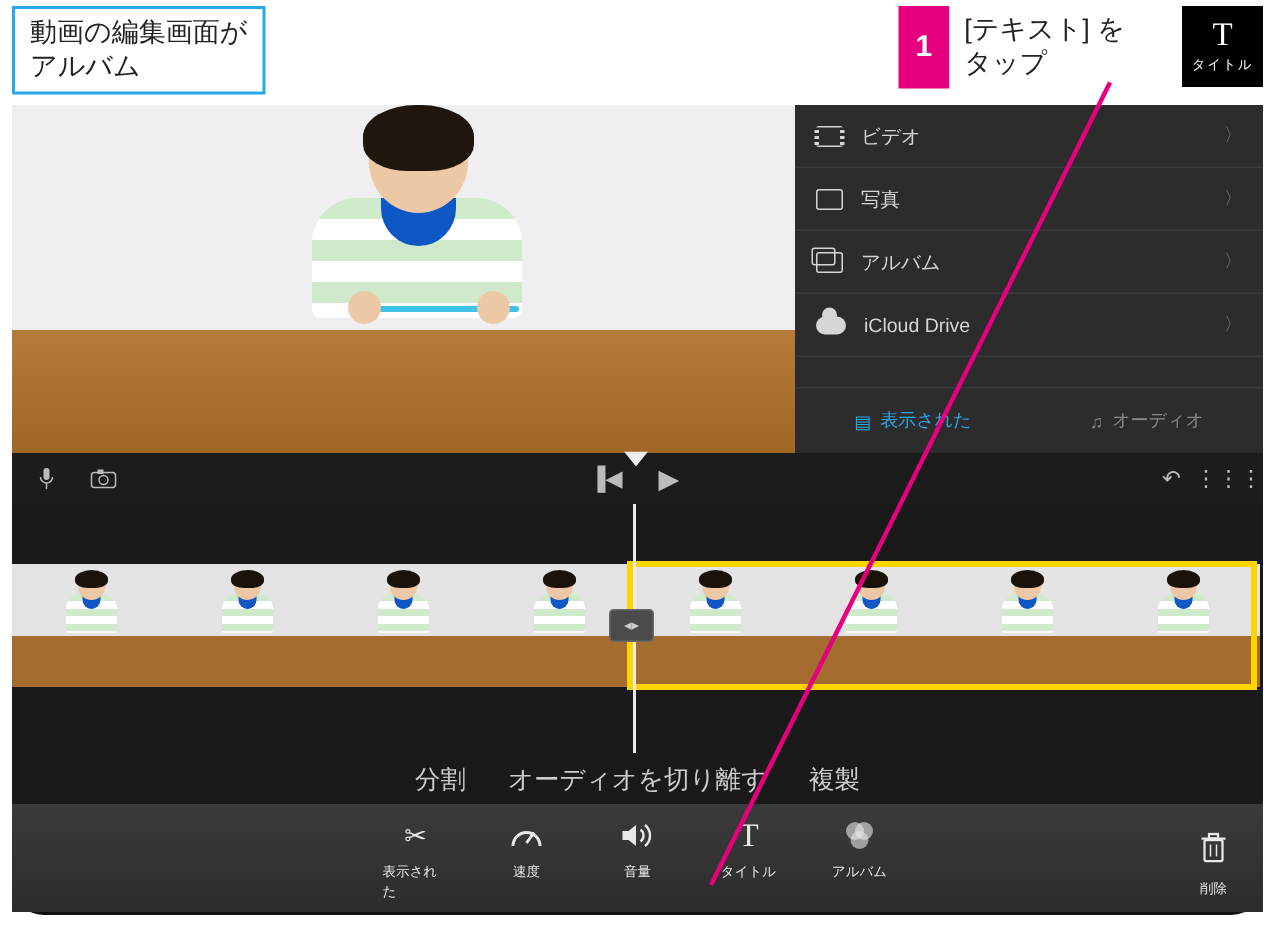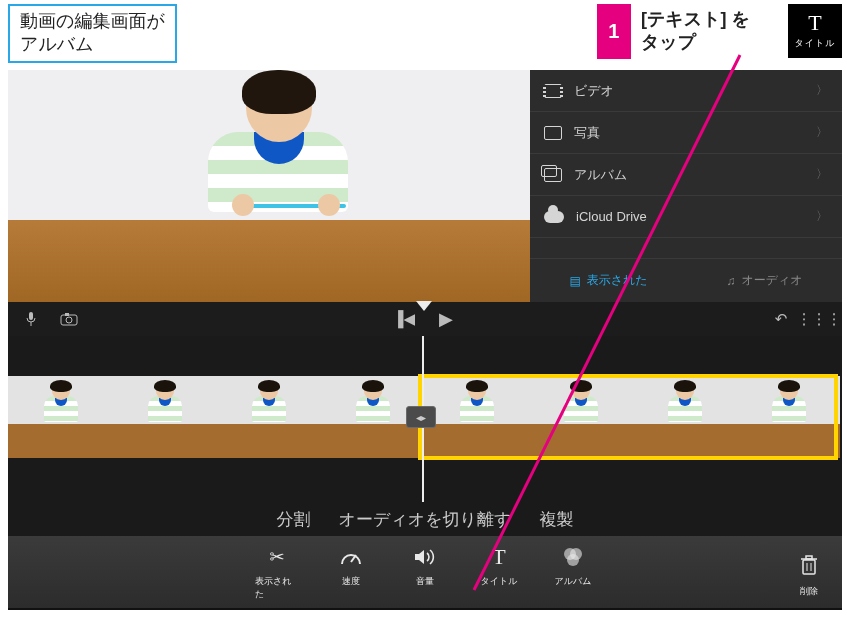--- a/index.html
+++ b/index.html
@@ -2,29 +2,29 @@
 <html><head>
 <meta charset="utf-8">
 <style>
   * { margin:0; padding:0; box-sizing:border-box; }
   body { width:850px; height:620px; background:#fff; font-family:"Hiragino Sans","Meiryo",sans-serif; position:relative; overflow:hidden; }
 
   
   .callout-left { position:absolute; left:8px; top:4px; border:2px solid #2aa7e6; background:#fff; padding:4px 10px; font-size:18px; color:#222; line-height:1.3; }
   .callout-right { position:absolute; right:90px; top:4px; display:flex; align-items:stretch; }
   .callout-num { background:#e5007f; color:#fff; font-weight:bold; font-size:20px; width:34px; display:flex; align-items:center; justify-content:center; }
-  .callout-text { background:#fff; padding:4px 10px; font-size:18px; color:#222; line-height:1.3;font-weight:bold; }
+  .callout-text { background:#fff; padding:4px 10px; font-size:18px; color:#222; line-height:1.3; }
 
   
   .title-icon-float { position:absolute; right:8px; top:4px; width:54px; height:54px; background:#000; color:#fff; display:flex; flex-direction:column; align-items:center; justify-content:center; }
   .title-icon-float .glyph { font-size:22px; font-family:serif; line-height:1; }
   .title-icon-float .lbl { font-size:9px; margin-top:3px; letter-spacing:1px; }
 
   
-  .app { position:absolute; left:8px; top:70px; width:834px; height:540px; background:#111; color:#ddd; }
+  .app { position:absolute; left:8px; top:70px; width:834px; height:540px; background:#111; color:#ddd;border-radius:21px; }
 
   
   .preview-row { display:flex; height:232px; }
   .preview { width:522px; height:232px; position:relative; background:#2b2b2b; }
   
   .preview .sky { position:absolute; left:0; right:0; top:0; height:150px; background:#efeff1; }
   .preview .desk { position:absolute; left:0; right:0; bottom:0; height:82px; background:linear-gradient(#b67b38,#a06624); }
   .preview .kid { position:absolute; left:200px; top:4px; width:140px; height:170px; }
   .kid .head { position:absolute; left:38px; top:0; width:66px; height:68px; background:#edc8a4; border-radius:50%; }
   .kid .hair { position:absolute; left:34px; top:-4px; width:74px; height:44px; background:#20160e; border-radius:48% 48% 40% 40%; }

